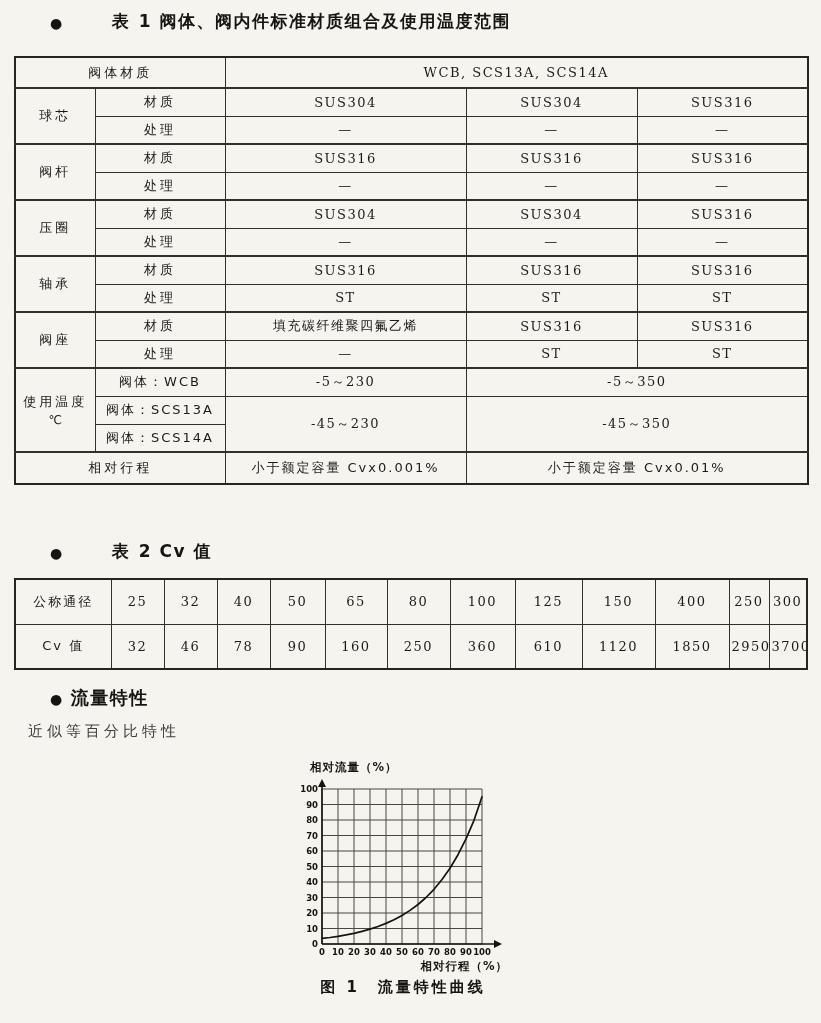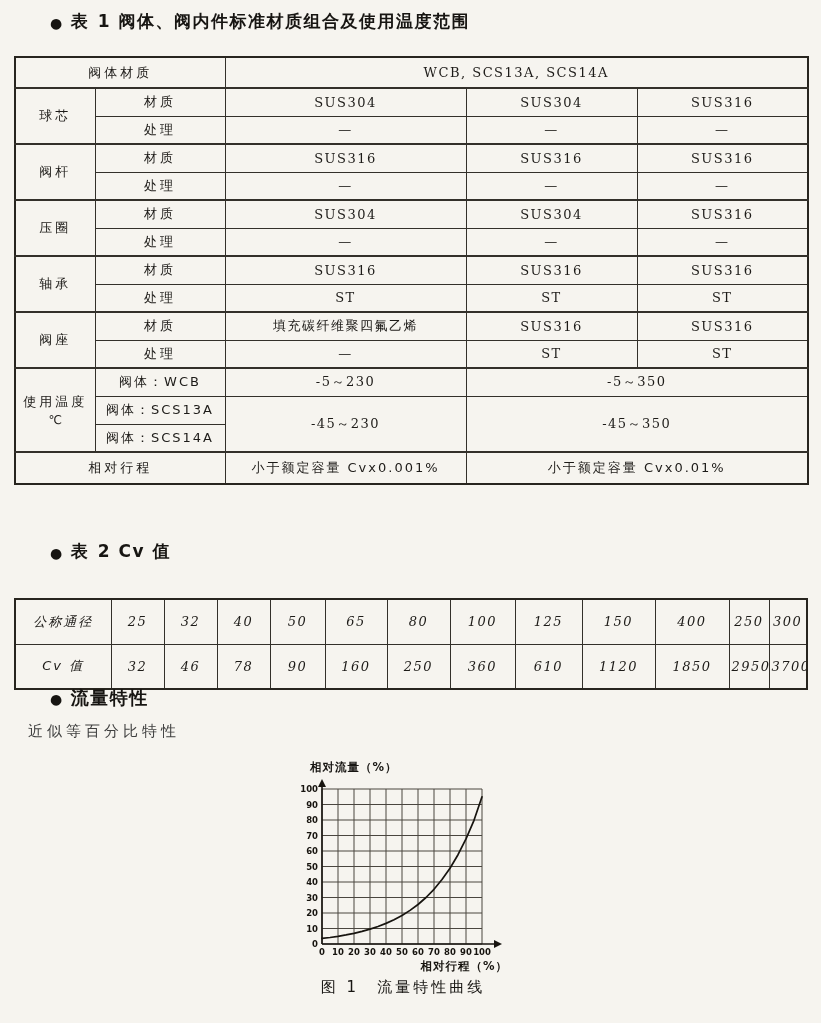--- a/index.html
+++ b/index.html
@@ -7,36 +7,36 @@
   .page {
     position:relative; width:821px; height:1023px;
     background:#f6f4ef; color:#1d1b18; overflow:hidden;
     font-family:"DejaVu Sans","Liberation Sans",sans-serif;
   }
   .sec-title {
     position:absolute; display:flex; align-items:center; gap:7px;
     font-weight:bold; font-size:17px; letter-spacing:1.5px; color:#171512;
   }
   .sec-title .bullet { font-size:14px; line-height:1; transform:translateY(1px); }
-  .sec-title .no { letter-spacing:2px; }
+  .sec-title .no { letter-spacing:2px;margin-left:41px; }
 
   table.doc {
     position:absolute; border-collapse:collapse; table-layout:fixed;
     border:2px solid #28251f;
   }
   table.doc td {
     border:1px solid #33302a; text-align:center; vertical-align:middle;
     font-size:13px; color:#1d1b18; padding:0 2px; overflow:hidden;
   }
   #t1 { left:14px; top:56px; width:793px;padding-left:28px; }
   #t1 td { height:28px; }
   #t1 tr.hrow td { height:31px; }
   #t1 tr.gtop td { border-top-width:2px; }
   #t1 tr.lastrow td { height:32px; }
-  #t2 { left:14px; top:598px; width:792px;font-style:italic; }
+  #t2 { left:14px; top:578px; width:792px; }
   #t2 td { height:45px; }
 
   .lbl { letter-spacing:3px; }
   .lbl2 { letter-spacing:2px; }
   .val {
     font-family:"DejaVu Serif","Liberation Serif",serif;
     letter-spacing:1.5px;
     margin-top:29px;
   }
   .temp-unit { letter-spacing:0; font-size:12px; margin-top:2px; }
@@ -52,21 +52,21 @@
   }
   .chart-svg { display:block; }
   .grid  { stroke:#4a463f; stroke-width:1; }
   .axis  { stroke:#17140f; stroke-width:1.6; fill:none; }
   .axisfill { fill:#17140f; }
   .curve { stroke:#17140f; stroke-width:1.7; fill:none; stroke-linejoin:round; stroke-linecap:round; }
   .tick  { font:bold 8.5px "DejaVu Sans","Liberation Sans",sans-serif; fill:#17140f; }
   .axlabel { font:bold 11.5px "DejaVu Sans","Liberation Sans",sans-serif; fill:#17140f; letter-spacing:1px; }
   .chart-caption {
     position:absolute; left:288px; top:978px; width:230px; text-align:center;
-    font-size:15px; font-weight:normal; letter-spacing:3px; color:#171512;
+    font-size:15px; font-weight:bold; letter-spacing:3px; color:#171512;
   }
 </style>
 </head>
 <body>
 
 <div class="page">
 
   <div class="sec-title" style="left:50px; top:10px;">
     <span class="bullet">●</span>
     <span class="no">表 1</span>

